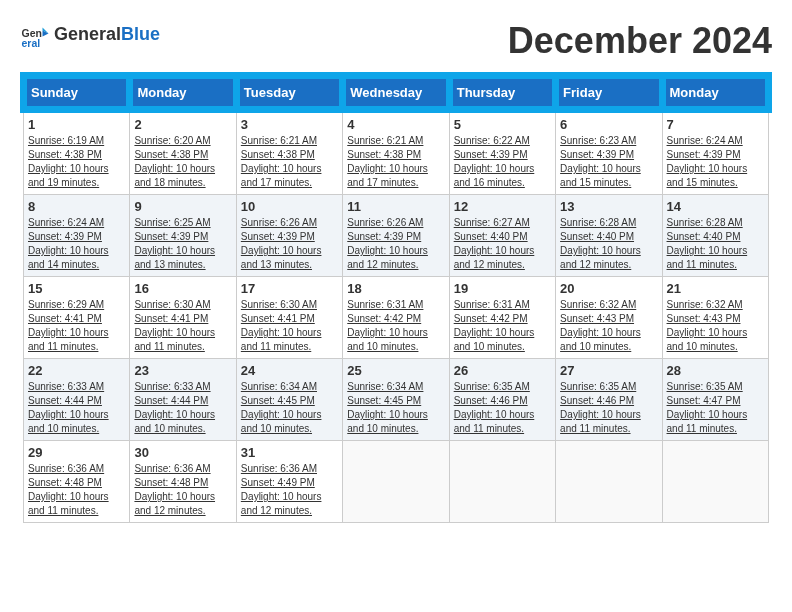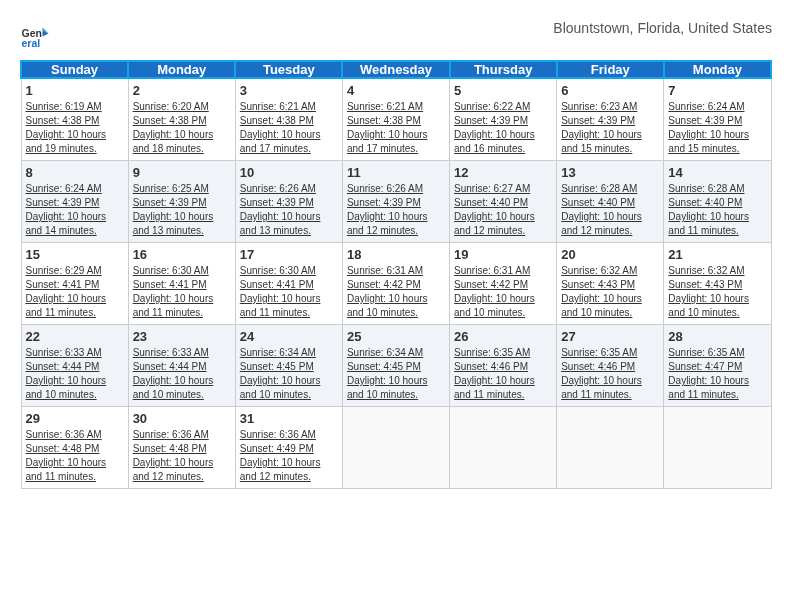--- a/index.html
+++ b/index.html
@@ -47,25 +47,25 @@
       color: #555;
     }
     .calendar {
       width: 100%;
       border-collapse: collapse;
       font-size: 11px;
     }
     .calendar th {
       background: #1a6fc4;
       color: #fff;
-      padding: 0 4px;
-      text-align: center;
+      padding: 6px 4px;
+      text-align: left;
       font-size: 13px;
       font-weight: bold;
-      border: 2px solid #0ea5e9;
+      border: 7px solid #0ea5e9;
     }
     .calendar td {
       border: 1px solid #ccc;
       vertical-align: top;
       padding: 4px;
       width: calc(100% / 7);
       min-height: 80px;
       background: #fff;
     }
     .calendar tr:nth-child(even) td {
@@ -92,23 +92,26 @@
 <body>
 
 <div class="header">
   <div class="logo">
     <svg class="logo-icon" viewBox="0 0 40 40">
       <text x="2" y="22" font-size="14" font-weight="bold" fill="#333">Gen</text>
       <text x="2" y="36" font-size="14" font-weight="bold" fill="#1a6fc4">eral</text>
       <polygon points="30,10 38,18 30,14" fill="#1a9cd8"></polygon>
       <polygon points="30,14 38,18 30,22" fill="#1a6fc4"></polygon>
     </svg>
+    <div class="logo-text">
+      <div>General<span>Blue</span></div>
+    </div>
   </div>
   <div class="title-area">
-    <div class="location">Blountstown, Florida, United States</div>
+    <div class="month-title">December 2024</div>
   </div>
 </div>
 
 <table class="calendar">
   <thead>
     <tr>
     <th>Sunday</th>
         <th>Monday</th>
         <th>Tuesday</th>
         <th>Wednesday</th>

